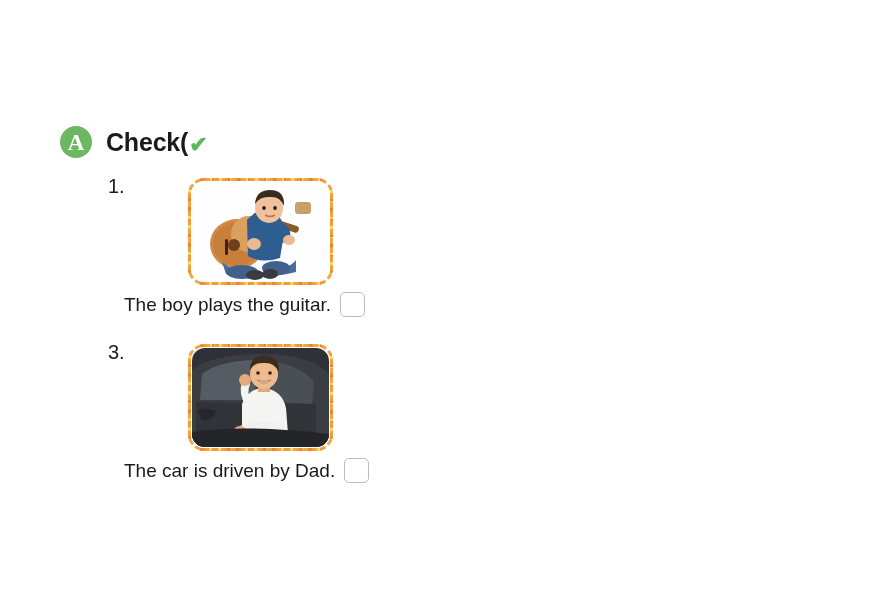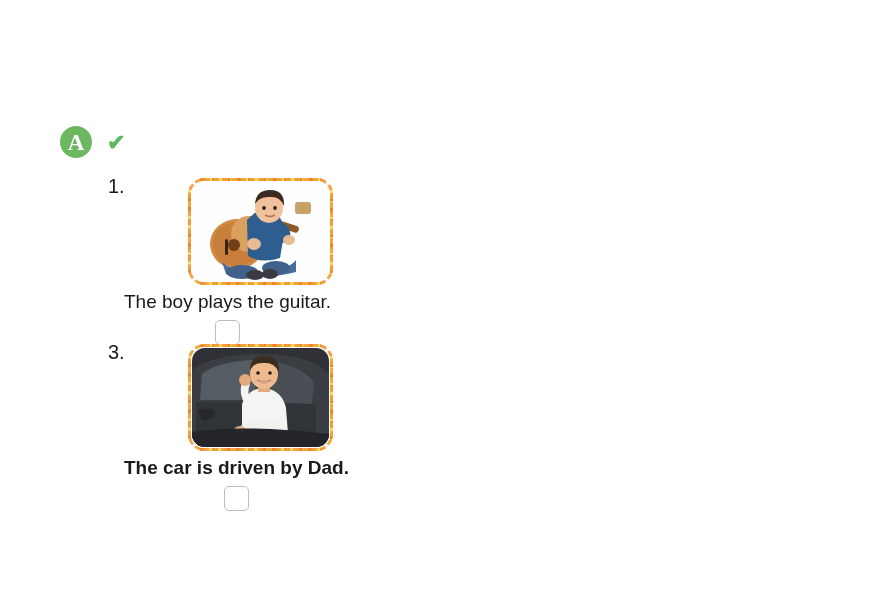--- a/index.html
+++ b/index.html
@@ -133,21 +133,20 @@
   }
   .photo svg { display: block; }
 
   .caption-row {
     position: absolute;
     top: 120px;
     display: flex;
     align-items: center;
     gap: 9px;
     white-space: nowrap;
-    flex-direction: column;
   }
   .caption-text {
     font-size: 19px;
     color: #1a1a1a;
     line-height: 1;
   }
   .checkbox {
     width: 25px;
     height: 25px;
     border: 1.5px solid #bdbdbd;
@@ -160,20 +159,21 @@
 </head>
 <body>
 
 <div class="worksheet">
 
   <div class="heading-row">
     <div class="badge">
       <span>A</span>
     </div>
     <div class="heading-text">
+      <span>Check(</span>
       <span class="check-mark">✔</span>
     </div>
   </div>
 
   <div class="items">
 
     <div class="item-row">
 
       <div class="item col-left">
         <div class="item-number">1.</div>
@@ -257,21 +257,21 @@
               <ellipse cx="72" cy="26" rx="14" ry="15" fill="#eebb8e"></ellipse>
               <path d="M58 22 Q58 8 72 8 Q88 8 87 24 Q82 14 72 15 Q62 14 58 22 Z" fill="#3c2c1d"></path>
               <ellipse cx="66" cy="25" rx="1.8" ry="1.8" fill="#2b1d12"></ellipse>
               <ellipse cx="78" cy="25" rx="1.8" ry="1.8" fill="#2b1d12"></ellipse>
               <path d="M65 32 Q72 38 79 32 Q72 35 65 32 Z" fill="#ffffff" stroke="#a8705a" stroke-width="0.8"></path>
 
               <path d="M0 84 Q50 76 137 86 L137 99 L0 99 Z" fill="#23252a"></path>
             </svg>
           </div>
         </div>
-        <div class="caption-row" style="left:124px;font-weight:bold;">
+        <div class="caption-row" style="left:124px;">
           <span class="caption-text">The car is driven by Dad.</span>
           <span class="checkbox"></span>
         </div>
       </div>
 
       <div class="item col-right">
         
         
         
       </div>

